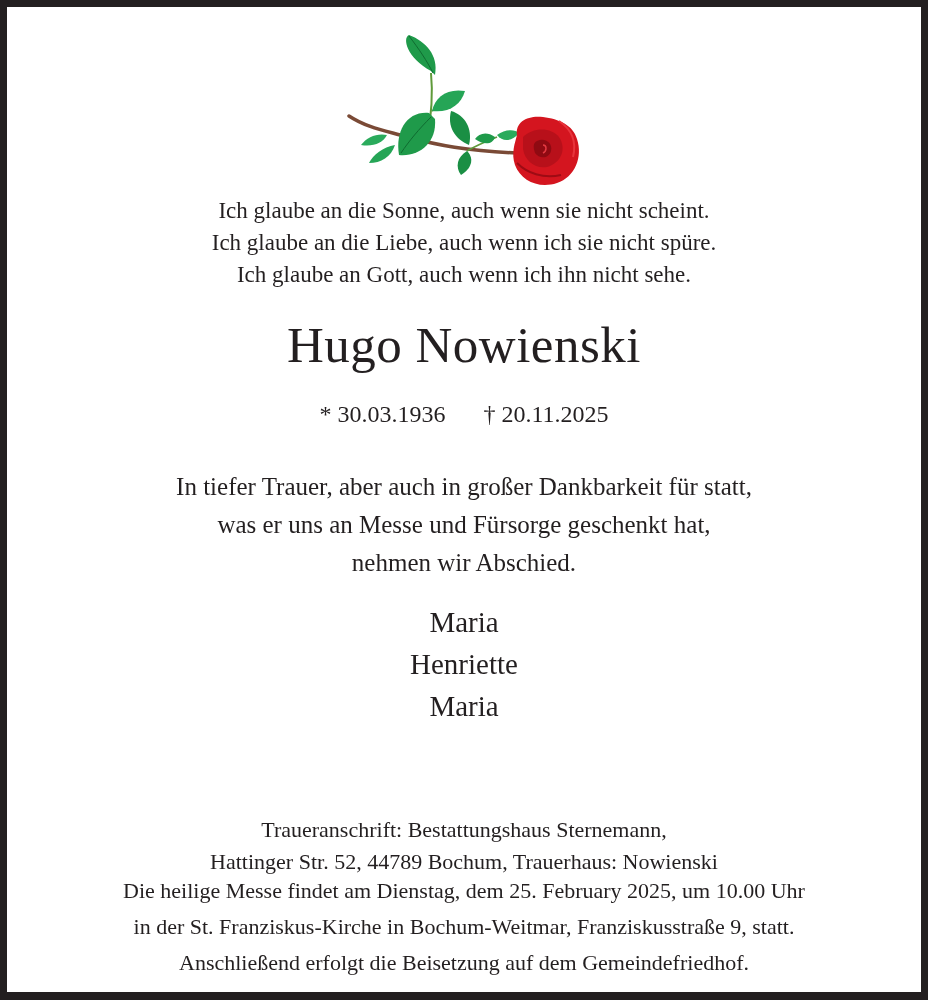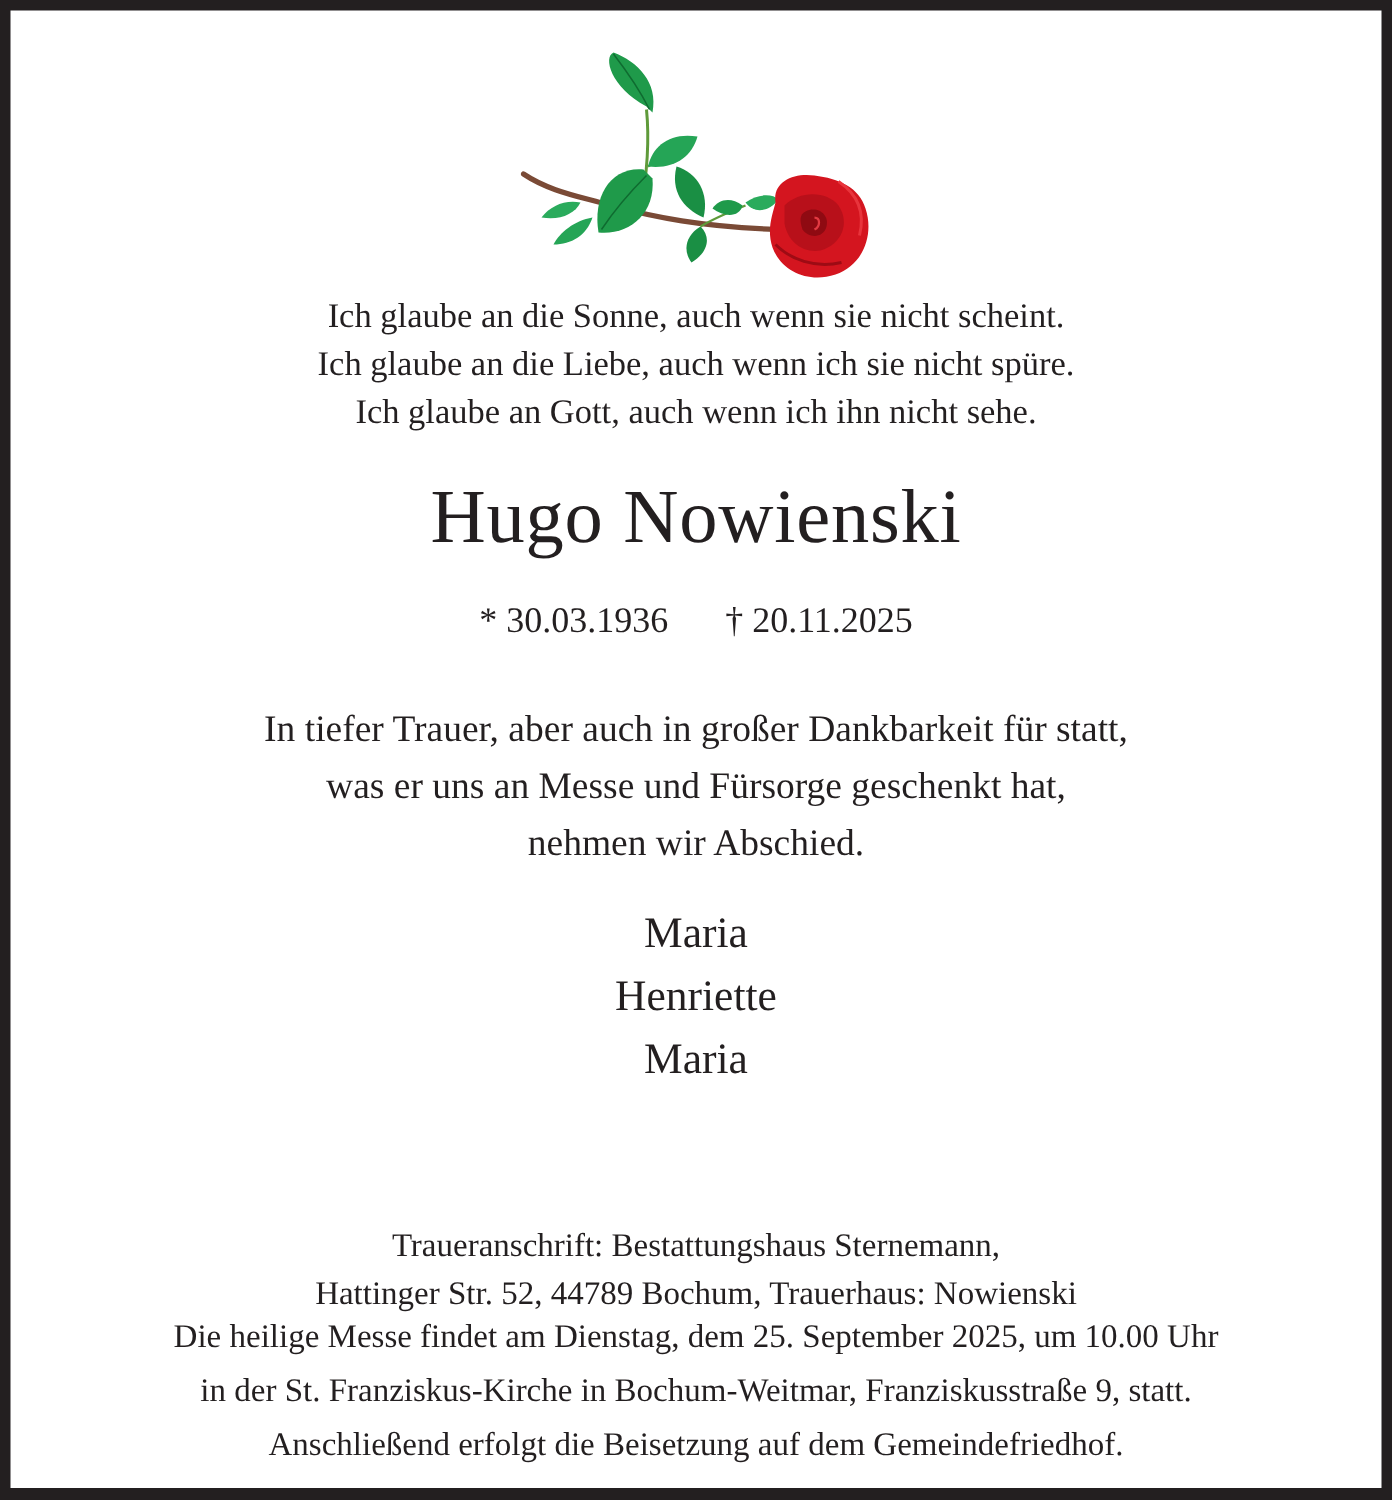--- a/index.html
+++ b/index.html
@@ -92,18 +92,18 @@
     <div class="line">Henriette</div>
     <div class="line">Maria</div>
   </div>
 
   <div class="abs address">
     <div class="line">Traueranschrift: Bestattungshaus Sternemann,</div>
     <div class="line">Hattinger Str. 52, 44789 Bochum, Trauerhaus: Nowienski</div>
   </div>
 
   <div class="abs service">
-    <div class="line">Die heilige Messe findet am Dienstag, dem 25. September 2025, um 10.00 Uhr</div>
+    <div class="line">Die heilige Messe findet am Dienstag, dem 25. February 2025, um 10.00 Uhr</div>
     <div class="line">in der St. Franziskus-Kirche in Bochum-Weitmar, Franziskusstraße 9, statt.</div>
     <div class="line">Anschließend erfolgt die Beisetzung auf dem Gemeindefriedhof.</div>
   </div>
 
 </div>
 
 </body></html>

